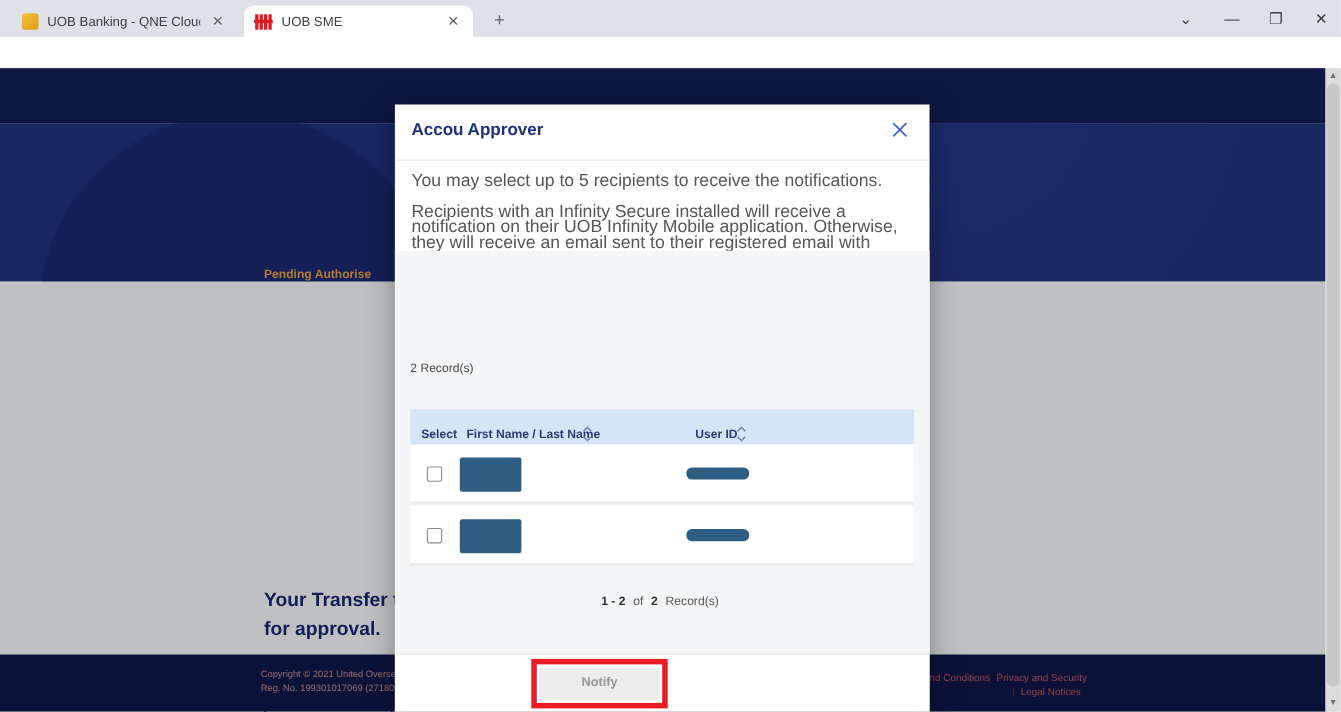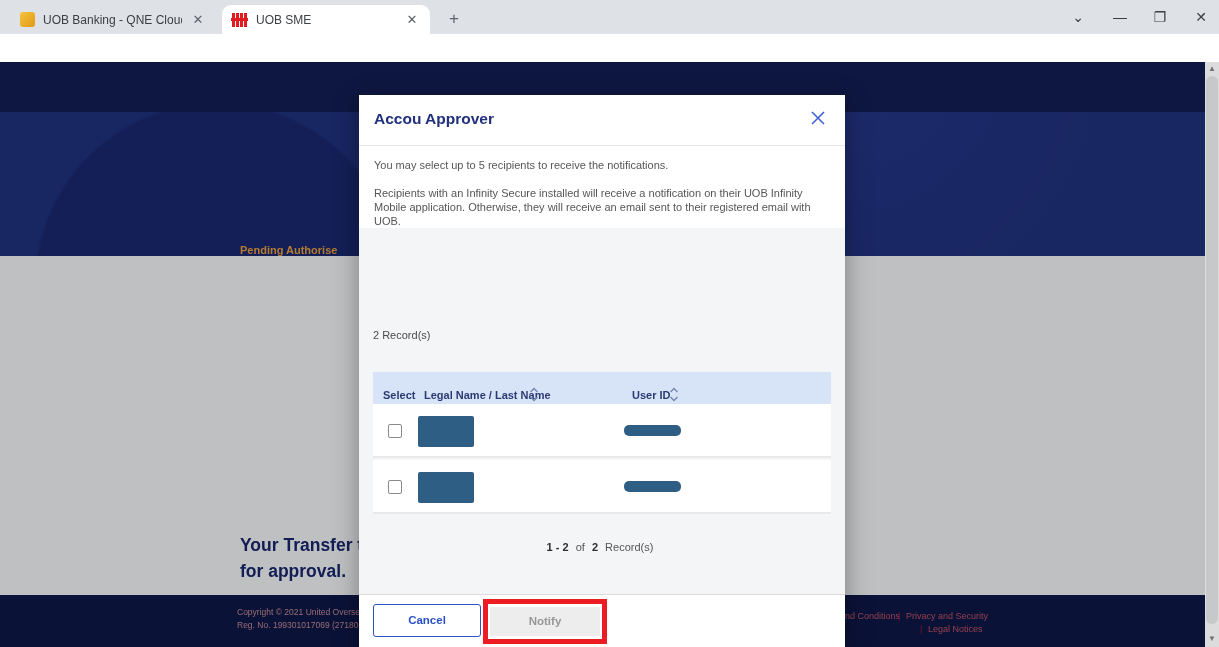--- a/index.html
+++ b/index.html
@@ -72,21 +72,21 @@
   .scrollbar { left:1205px; top:62px; width:14px; height:585px; background:#dcdcdc; }
   .sb-thumb { left:1206px; top:76px; width:12px; height:548px; background:#c6c8ca; border-radius:6px; }
   .sb-arrow { left:1205px; width:14px; color:#6f7276; font-size:8px; text-align:center; }
 
   
   .modal { left:359px; top:95px; width:486px; height:552px; background:#fff; box-shadow:0 6px 24px rgba(0,0,0,.35); }
   .m-abs { position:absolute; }
   .m-title { left:15px; top:15px; color:#20307c; font-size:15.5px; font-weight:bold; }
   .m-close { left:449px; top:13px; width:20px; height:20px; }
   .m-div1 { left:0; top:50px; width:486px; height:1px; background:#e7e7e7; }
-  .m-p { left:15px; color:#565656; font-size:11px; line-height:14px; width:448px; }
+  .m-p { left:15px; color:#565656; font-size:16px; line-height:14px; width:448px; }
   .m-body { left:0; top:133px; width:486px; height:366px; background:#f4f5f6; }
   .m-search { left:14px; top:153px; width:458px; height:38px; background:#fff; border:1px solid #e2e2e2; border-bottom:1px solid #c9c9c9; }
   .m-search input { width:420px; height:36px; border:none; outline:none; background:transparent; font-family:"Liberation Sans",sans-serif; font-size:11px; color:#333; padding:0 0 0 12px; }
   .m-search input::placeholder { color:#6e6e6e; opacity:1; }
   .m-search .mag { position:absolute; right:10px; top:10px; }
   .m-records { left:14px; top:234px; color:#4a4a4a; font-size:11px; }
   .m-thead { left:14px; top:257px; width:458px; height:48px; background:#d7e4f8;margin-top:20px; }
   .th { position:absolute; top:17px; color:#2b3a72; font-size:11px; font-weight:bold; }
   .sorticon { position:absolute; top:14px; }
   .m-row { left:14px; width:458px; height:54px; background:#fff; border-bottom:2px solid #e9e9e9; }
@@ -265,21 +265,21 @@
   <div class="m-abs m-p" style="top:63px;">You may select up to 5 recipients to receive the notifications.</div>
   <div class="m-abs m-p" style="top:91px;">Recipients with an Infinity Secure installed will receive a notification on their UOB Infinity Mobile application. Otherwise, they will receive an email sent to their registered email with UOB.</div>
 
   <div class="m-abs m-body"></div>
 
 
   <div class="m-abs m-records">2 Record(s)</div>
 
   <div class="m-abs m-thead">
     <span class="th" style="left:10px;">Select</span>
-    <span class="th" style="left:51px;">Legal Name / Last Name</span>
+    <span class="th" style="left:51px;">First Name / Last Name</span>
     <svg class="sorticon ic" style="left:156px;" width="10" height="18" viewBox="0 0 10 18">
         <path d="M1.5 6 L5 2.5 L8.5 6" stroke="#7587ad" stroke-width="1.4" fill="none"></path>
         <path d="M1.5 11 L5 14.5 L8.5 11" stroke="#7587ad" stroke-width="1.4" fill="none"></path>
       </svg>
     <span class="th" style="left:259px;">User ID</span>
     <svg class="sorticon ic" style="left:296px;" width="10" height="18" viewBox="0 0 10 18">
         <path d="M1.5 6 L5 2.5 L8.5 6" stroke="#7587ad" stroke-width="1.4" fill="none"></path>
         <path d="M1.5 11 L5 14.5 L8.5 11" stroke="#7587ad" stroke-width="1.4" fill="none"></path>
       </svg>
   </div>
@@ -296,16 +296,15 @@
   </div>
 
   <div class="m-abs m-pag">
     <b>1 - 2</b>
     <span>of</span>
     <b>2</b>
     <span>Record(s)</span>
   </div>
 
   <div class="m-abs m-footer"></div>
-  <div class="m-abs btn-cancel">Cancel</div>
   <div class="m-abs red-box"></div>
   <div class="m-abs btn-notify">Notify</div>
 </div>
 
 </body></html>

